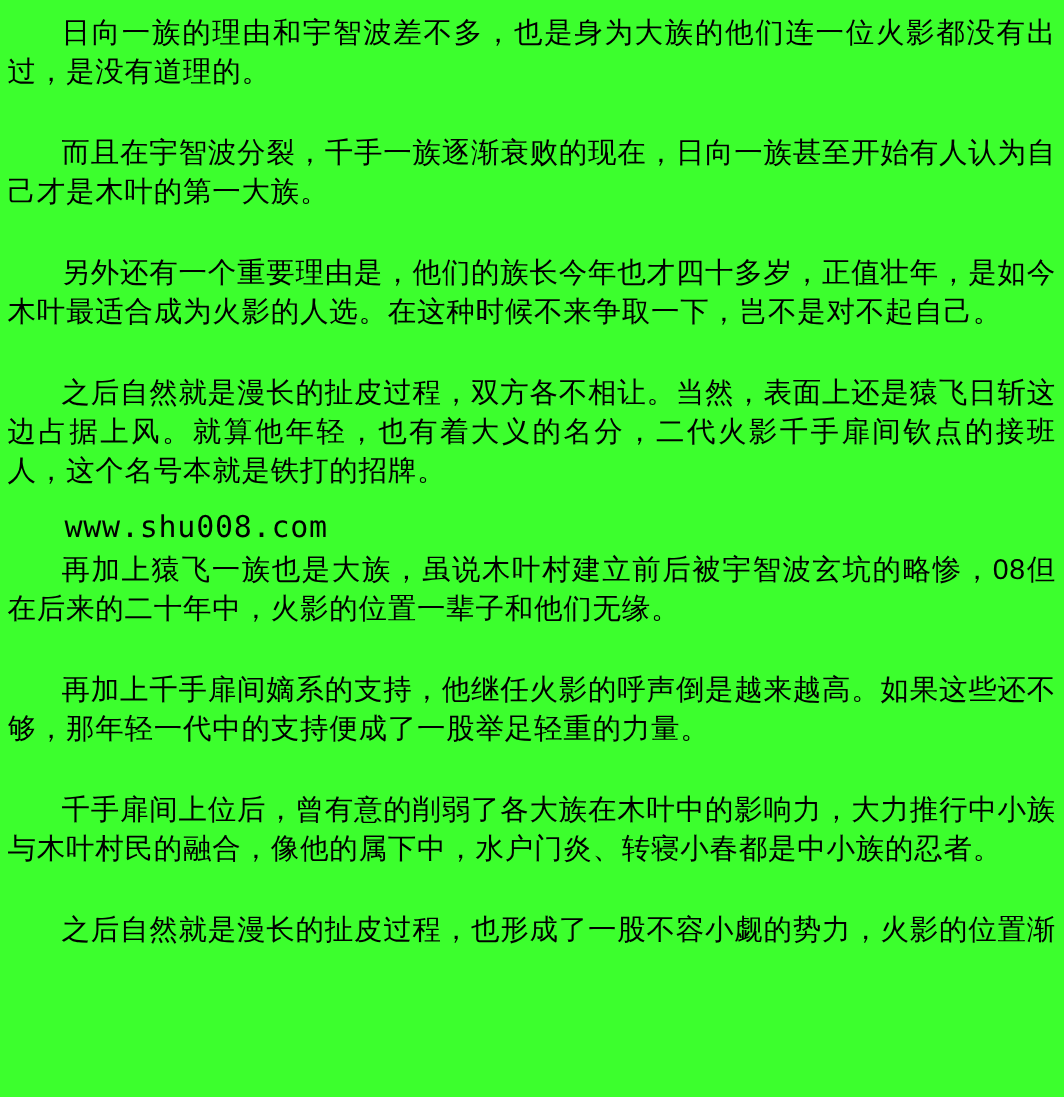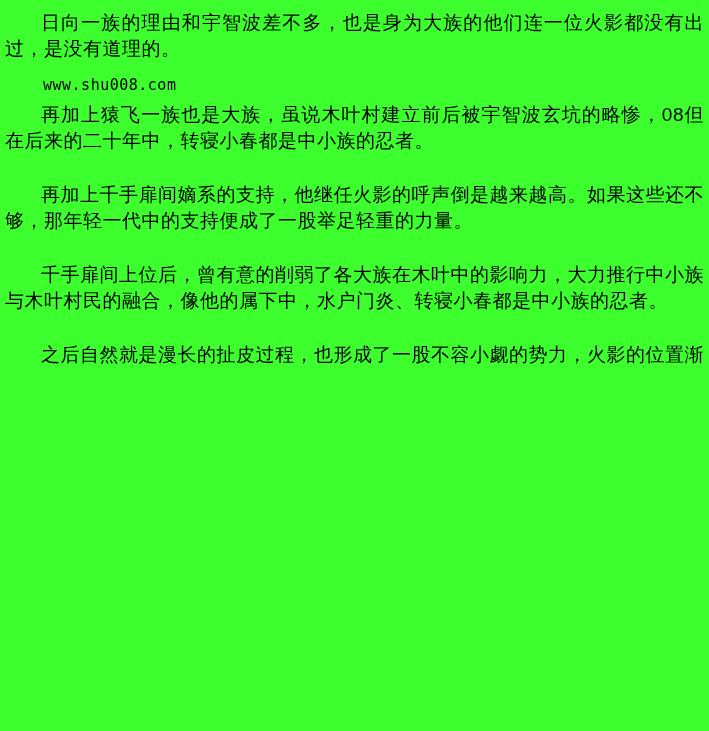--- a/index.html
+++ b/index.html
@@ -27,29 +27,32 @@
     margin: 0 0 28px 0;
     text-indent: 36px;
     text-align: justify;
     letter-spacing: 0.5px;
   }
   .para.gap-sm { margin-top: 12px; }
   .para.gap-xs { margin-top: 4px; }
   .watermark {
     margin: -14px 0 8px 38px;
     font-family: "DejaVu Sans Mono", "Liberation Mono", monospace;
-    font-size: 15px;
+    font-size: 20px;
     line-height: 18px;
     color: #000000;
     letter-spacing: 0.5px;
   }
 </style>
 </head>
 <body style="background: rgb(60, 255, 45);">
 
 <div class="page" style="color: rgb(0, 0, 0);">
   <p class="para">日向一族的理由和宇智波差不多，也是身为大族的他们连一位火影都没有出过，是没有道理的。</p>
+  <p class="para">而且在宇智波分裂，千手一族逐渐衰败的现在，日向一族甚至开始有人认为自己才是木叶的第一大族。</p>
+  <p class="para">另外还有一个重要理由是，他们的族长今年也才四十多岁，正值壮年，是如今木叶最适合成为火影的人选。在这种时候不来争取一下，岂不是对不起自己。</p>
+  <p class="para">之后自然就是漫长的扯皮过程，双方各不相让。当然，表面上还是猿飞日斩这边占据上风。就算他年轻，也有着大义的名分，二代火影千手扉间钦点的接班人，这个名号本就是铁打的招牌。</p>
   <div class="watermark">www.shu008.com</div>
-  <p class="para">再加上猿飞一族也是大族，虽说木叶村建立前后被宇智波玄坑的略惨，08但在后来的二十年中，转寝小春都是中小族的忍者。</p>
+  <p class="para">再加上猿飞一族也是大族，虽说木叶村建立前后被宇智波玄坑的略惨，08但在后来的二十年中，火影的位置一辈子和他们无缘。</p>
   <p class="para">再加上千手扉间嫡系的支持，他继任火影的呼声倒是越来越高。如果这些还不够，那年轻一代中的支持便成了一股举足轻重的力量。</p>
   <p class="para gap-sm">千手扉间上位后，曾有意的削弱了各大族在木叶中的影响力，大力推行中小族与木叶村民的融合，像他的属下中，水户门炎、转寝小春都是中小族的忍者。</p>
   <p class="para gap-xs">之后自然就是漫长的扯皮过程，也形成了一股不容小觑的势力，火影的位置渐</p>
 </div>
 
 </body></html>

